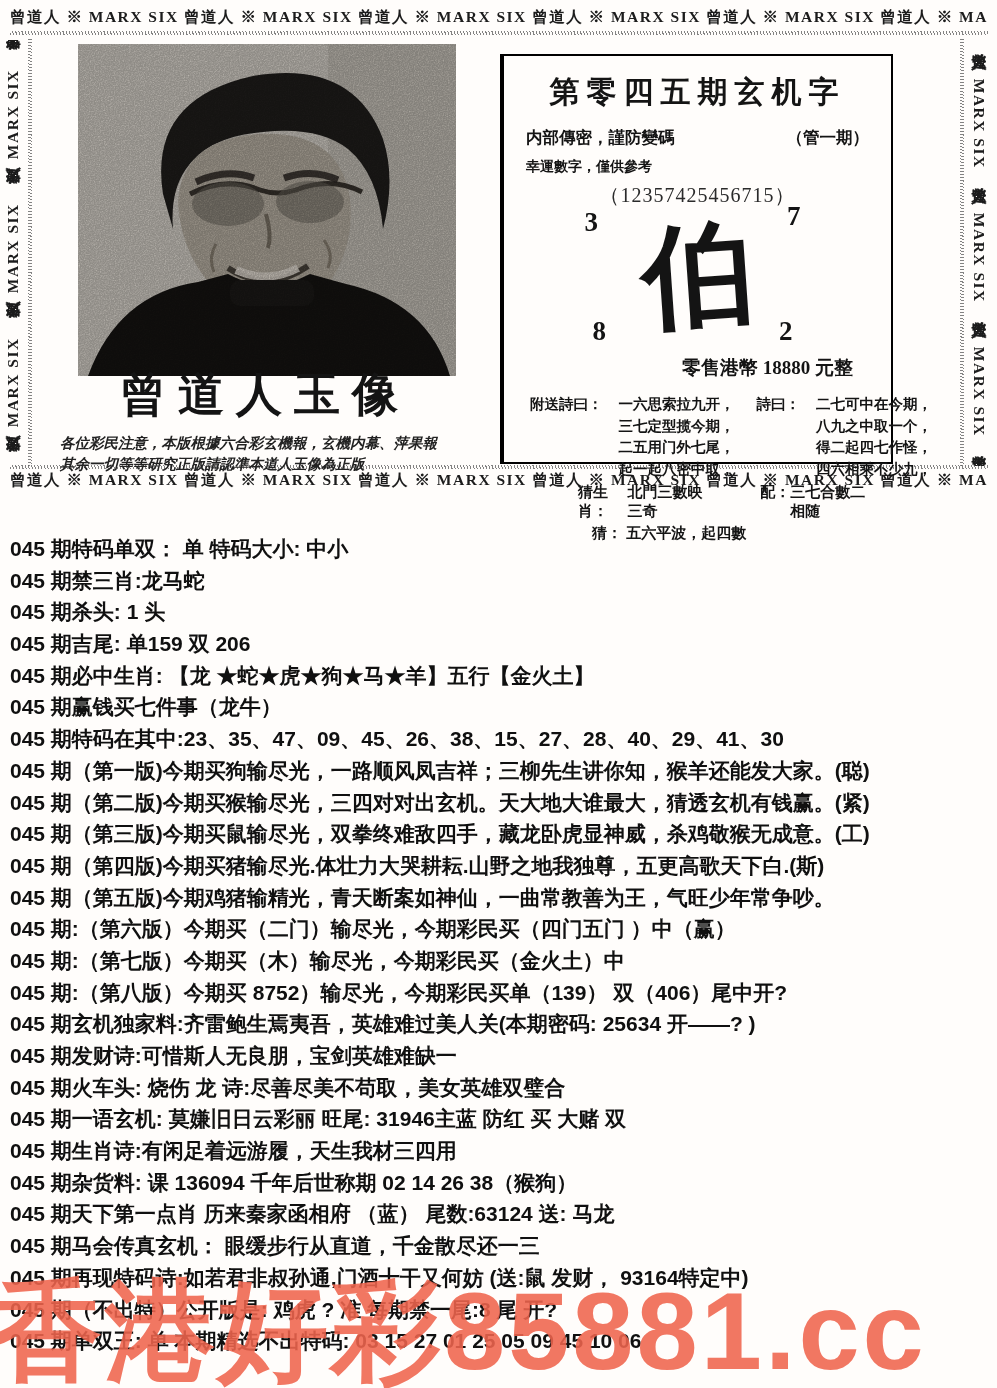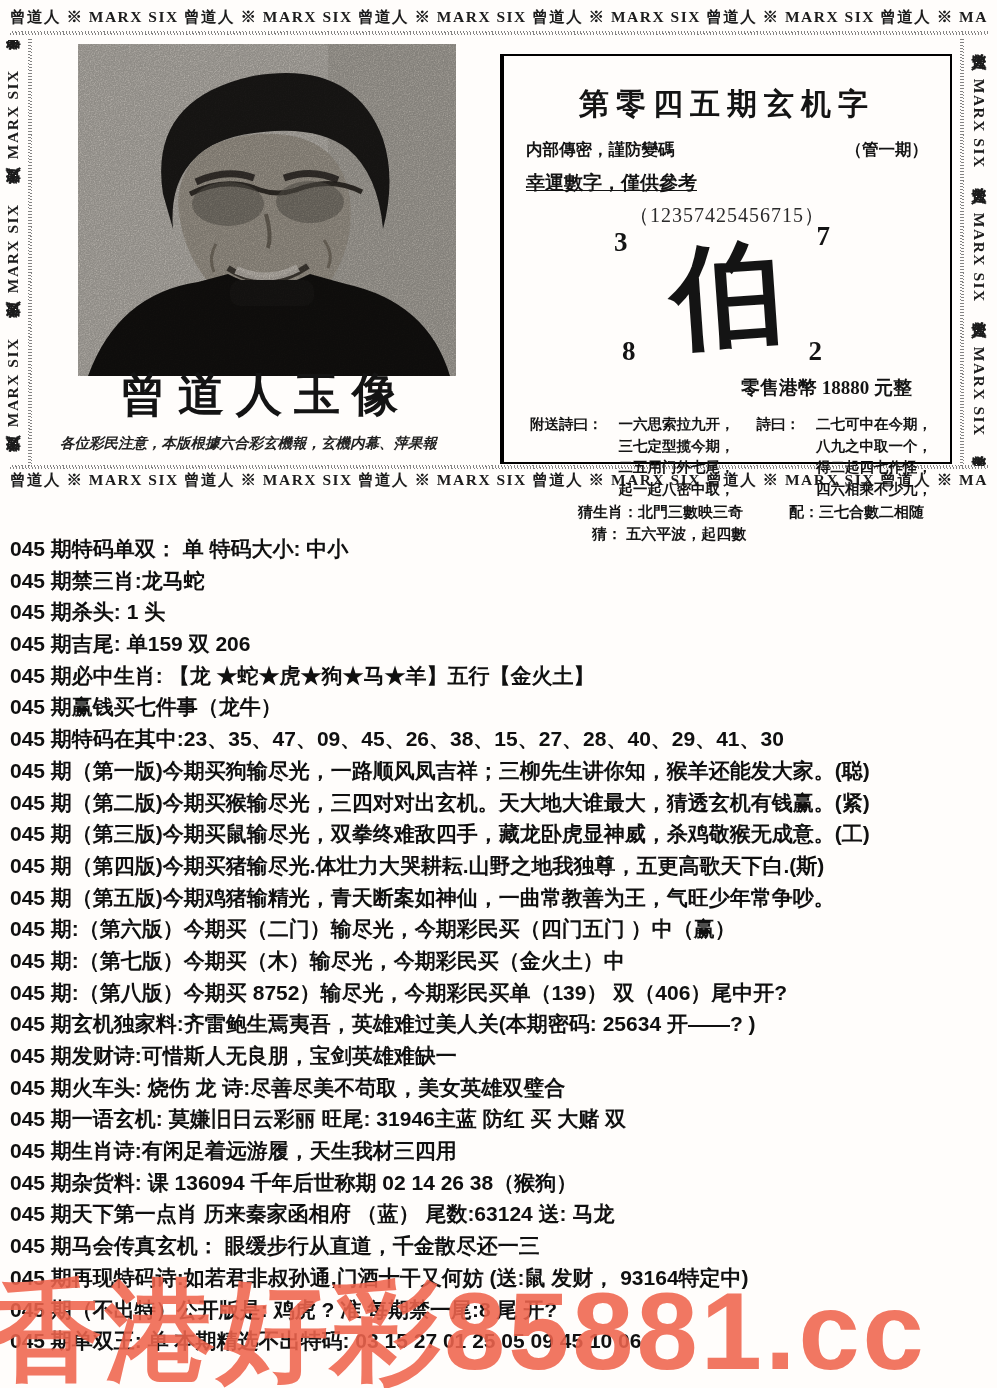--- a/index.html
+++ b/index.html
@@ -23,27 +23,27 @@
   .sq-v.l{left:28px;} .sq-v.r{left:960px;}
 
   
   .photo{position:absolute;left:78px;top:44px;width:378px;height:332px;background:#cfcac2;}
   .caption{position:absolute;left:58px;top:364px;width:414px;text-align:center;
            font-family:"Liberation Serif",serif;font-size:46px;font-weight:900;letter-spacing:12px;}
   .notice{position:absolute;left:60px;top:433px;width:436px;font-size:14.5px;line-height:21px;
           font-weight:600;color:#222;font-style:italic;}
 
   
-  .mbox{position:absolute;left:500px;top:54px;width:452px;height:410px;
-        border:2px solid #000;border-left-width:4px;box-sizing:border-box;padding:20px 14px 6px;}
+  .mbox{position:absolute;left:500px;top:54px;width:393px;height:410px;
+        border:2px solid #000;border-left-width:4px;box-sizing:border-box;padding:8px 14px 6px;}
   .mbox-title{margin-top:8px;text-align:center;font-family:"Liberation Serif",serif;
               font-size:30px;font-weight:900;letter-spacing:7px;}
   .mbox-row{display:flex;justify-content:space-between;font-size:16.5px;font-weight:700;
             margin-top:14px;padding:0 8px;}
-  .mbox-lucky{font-size:19px;font-weight:700;margin-top:9px;padding-left:8px;text-decoration:underline;}
+  .mbox-lucky{font-size:14px;font-weight:700;margin-top:9px;padding-left:8px;}
   .mbox-digits{text-align:center;font-family:"Liberation Serif",serif;font-size:20px;
                letter-spacing:1px;color:#2a2a2a;margin-top:6px;}
   .glyph-area{position:relative;width:250px;height:138px;margin:0 auto;}
   .glyph{position:absolute;left:50%;top:50%;transform:translate(-50%,-52%) rotate(-4deg);
          font-family:"Liberation Serif",serif;font-size:112px;font-weight:900;line-height:1;}
   .corner{position:absolute;font-family:"Liberation Serif",serif;font-size:27px;font-weight:600;}
   .corner.tl{left:12px;top:-2px;} .corner.tr{right:22px;top:-8px;}
   .corner.bl{left:20px;bottom:0px;} .corner.br{right:30px;bottom:0px;}
   .price{text-align:right;padding-right:24px;font-family:"Liberation Serif",serif;
          font-size:19px;font-weight:800;margin-top:8px;}
@@ -112,20 +112,21 @@
       <rect x="160" y="252" width="64" height="36" fill="#a59c8e"></rect>
 
       <path d="M10,332 Q40,250 120,238 L150,230 Q190,252 232,230 L268,240 Q350,258 372,332 Z" fill="#161412"></path>
       <rect x="152" y="236" width="84" height="26" rx="10" fill="#1c1a18"></rect>
       <rect width="378" height="332" filter="url(#grain)" opacity="0.33"></rect>
     </svg>
   </div>
   <div class="caption">曾道人玉像</div>
   <div class="notice">
     <div>各位彩民注意，本版根據六合彩玄機報，玄機内幕、萍果報</div>
+    <div>其余一切等等研究正版請認準本道人玉像為正版</div>
   </div>
 
   <div class="mbox">
     <div class="mbox-title">第零四五期玄机字</div>
     <div class="mbox-row">
       <span>内部傳密，謹防變碼</span>
       <span>（管一期）</span>
     </div>
     <div class="mbox-lucky">幸運數字，僅供參考</div>
     <div class="mbox-digits">（12357425456715）</div>

